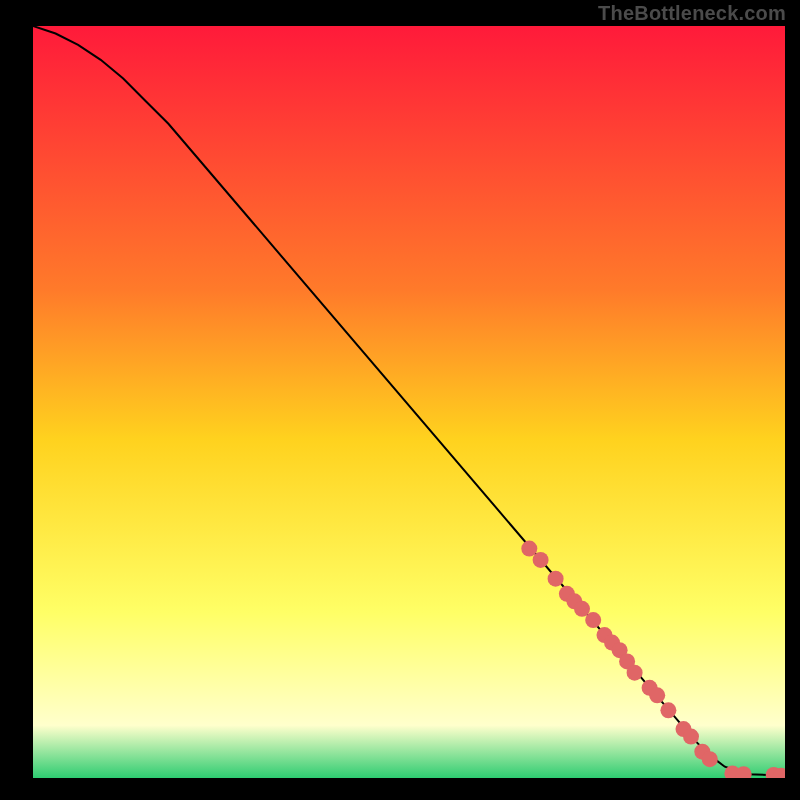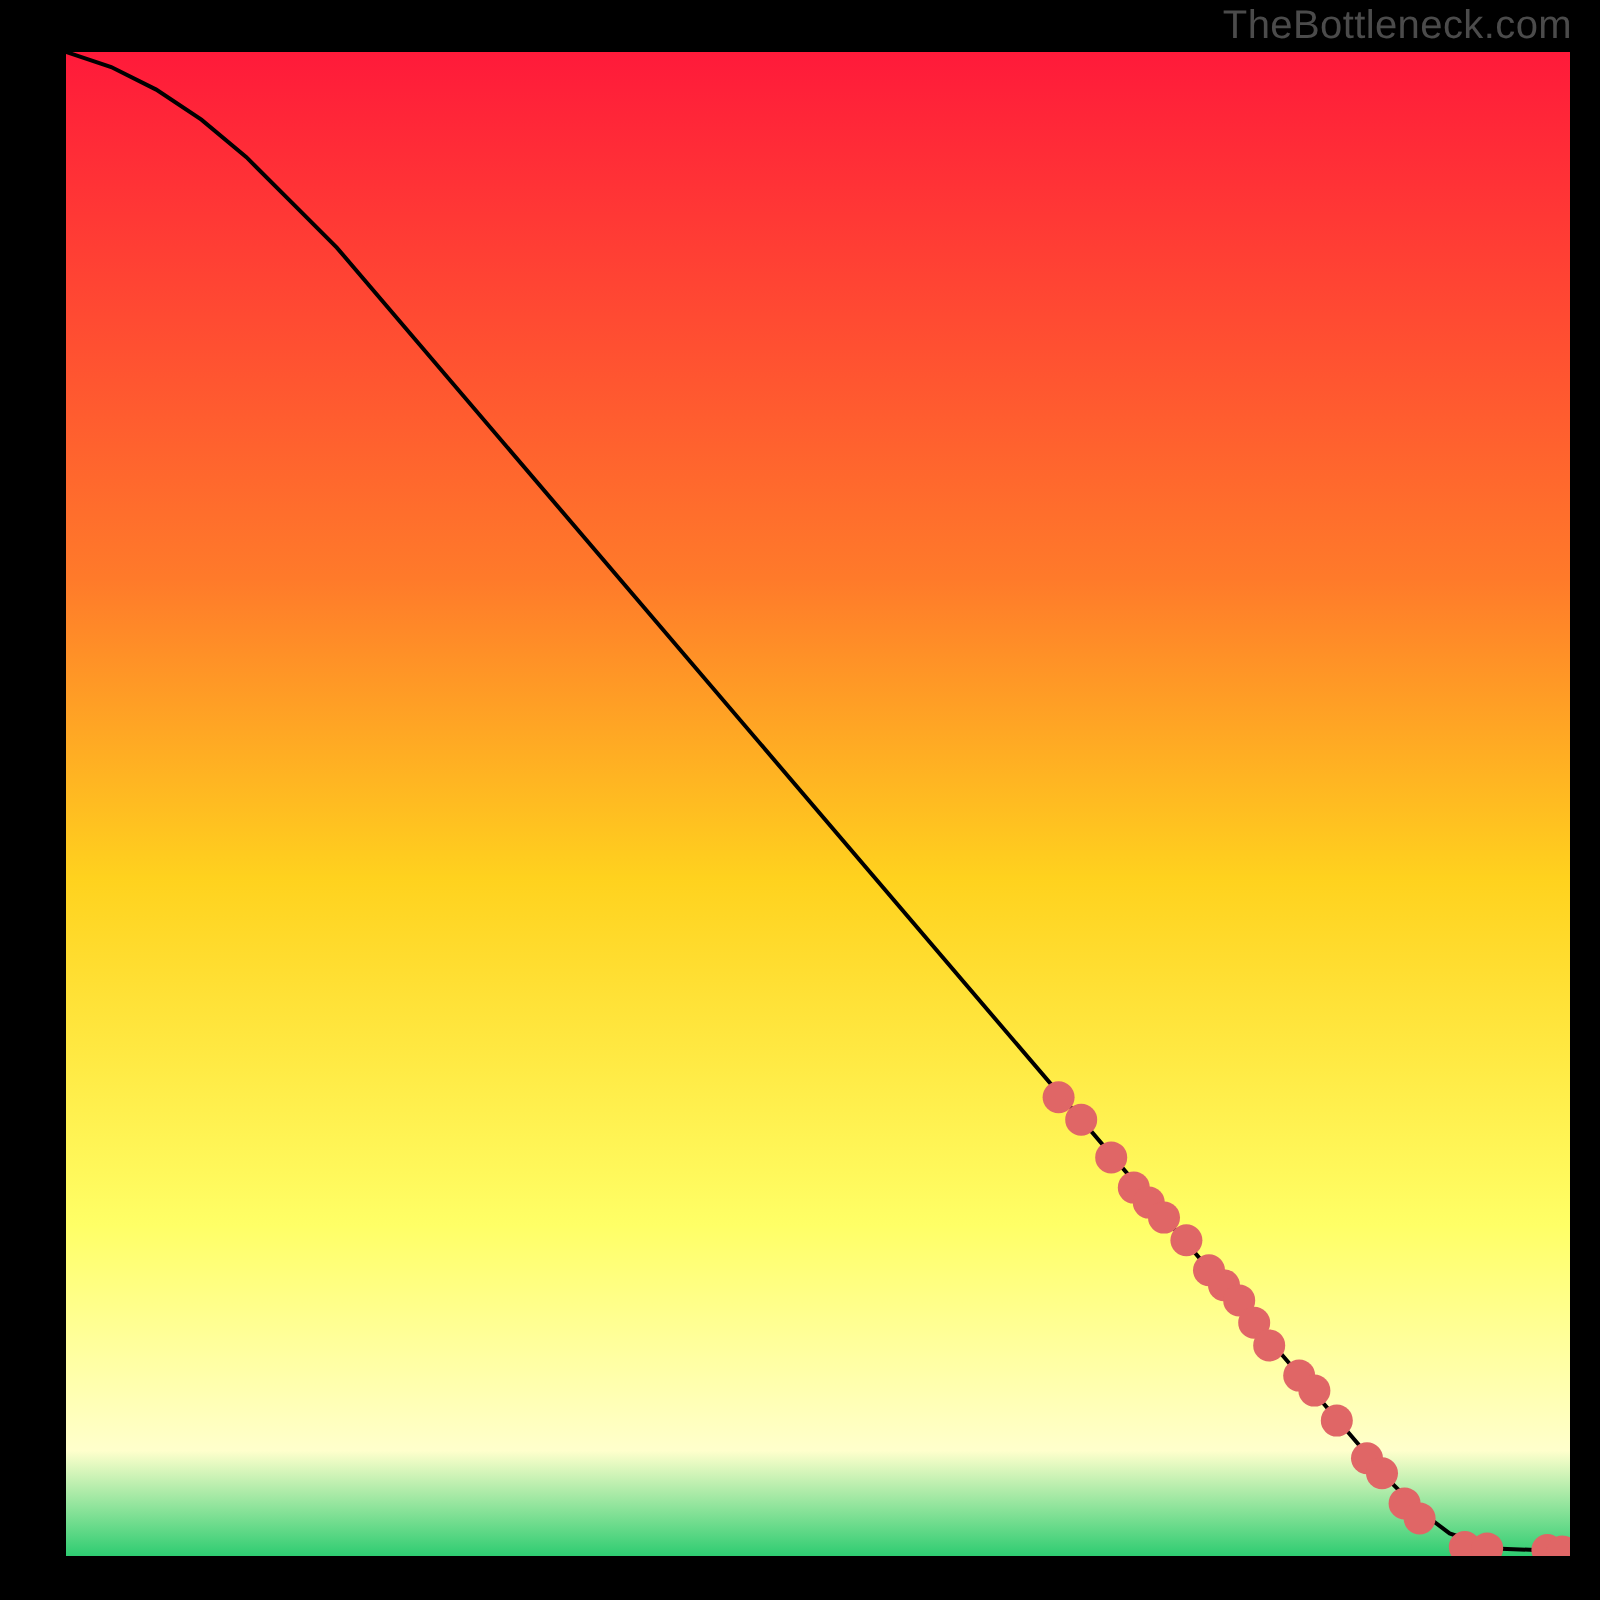--- a/index.html
+++ b/index.html
@@ -17,21 +17,21 @@
     top: 0;
     width: 800px;
     height: 800px;
     background: #000;
   }
   .watermark {
     position: absolute;
     top: 2px;
     right: 14px;
     font-size: 20px;
-    font-weight: 400;
+    font-weight: 700;
     color: #4b4b4b;
     letter-spacing: 0.2px;
   }
   .plot {
     position: absolute;
     left: 33px;
     top: 26px;
     width: 752px;
     height: 752px;
   }

